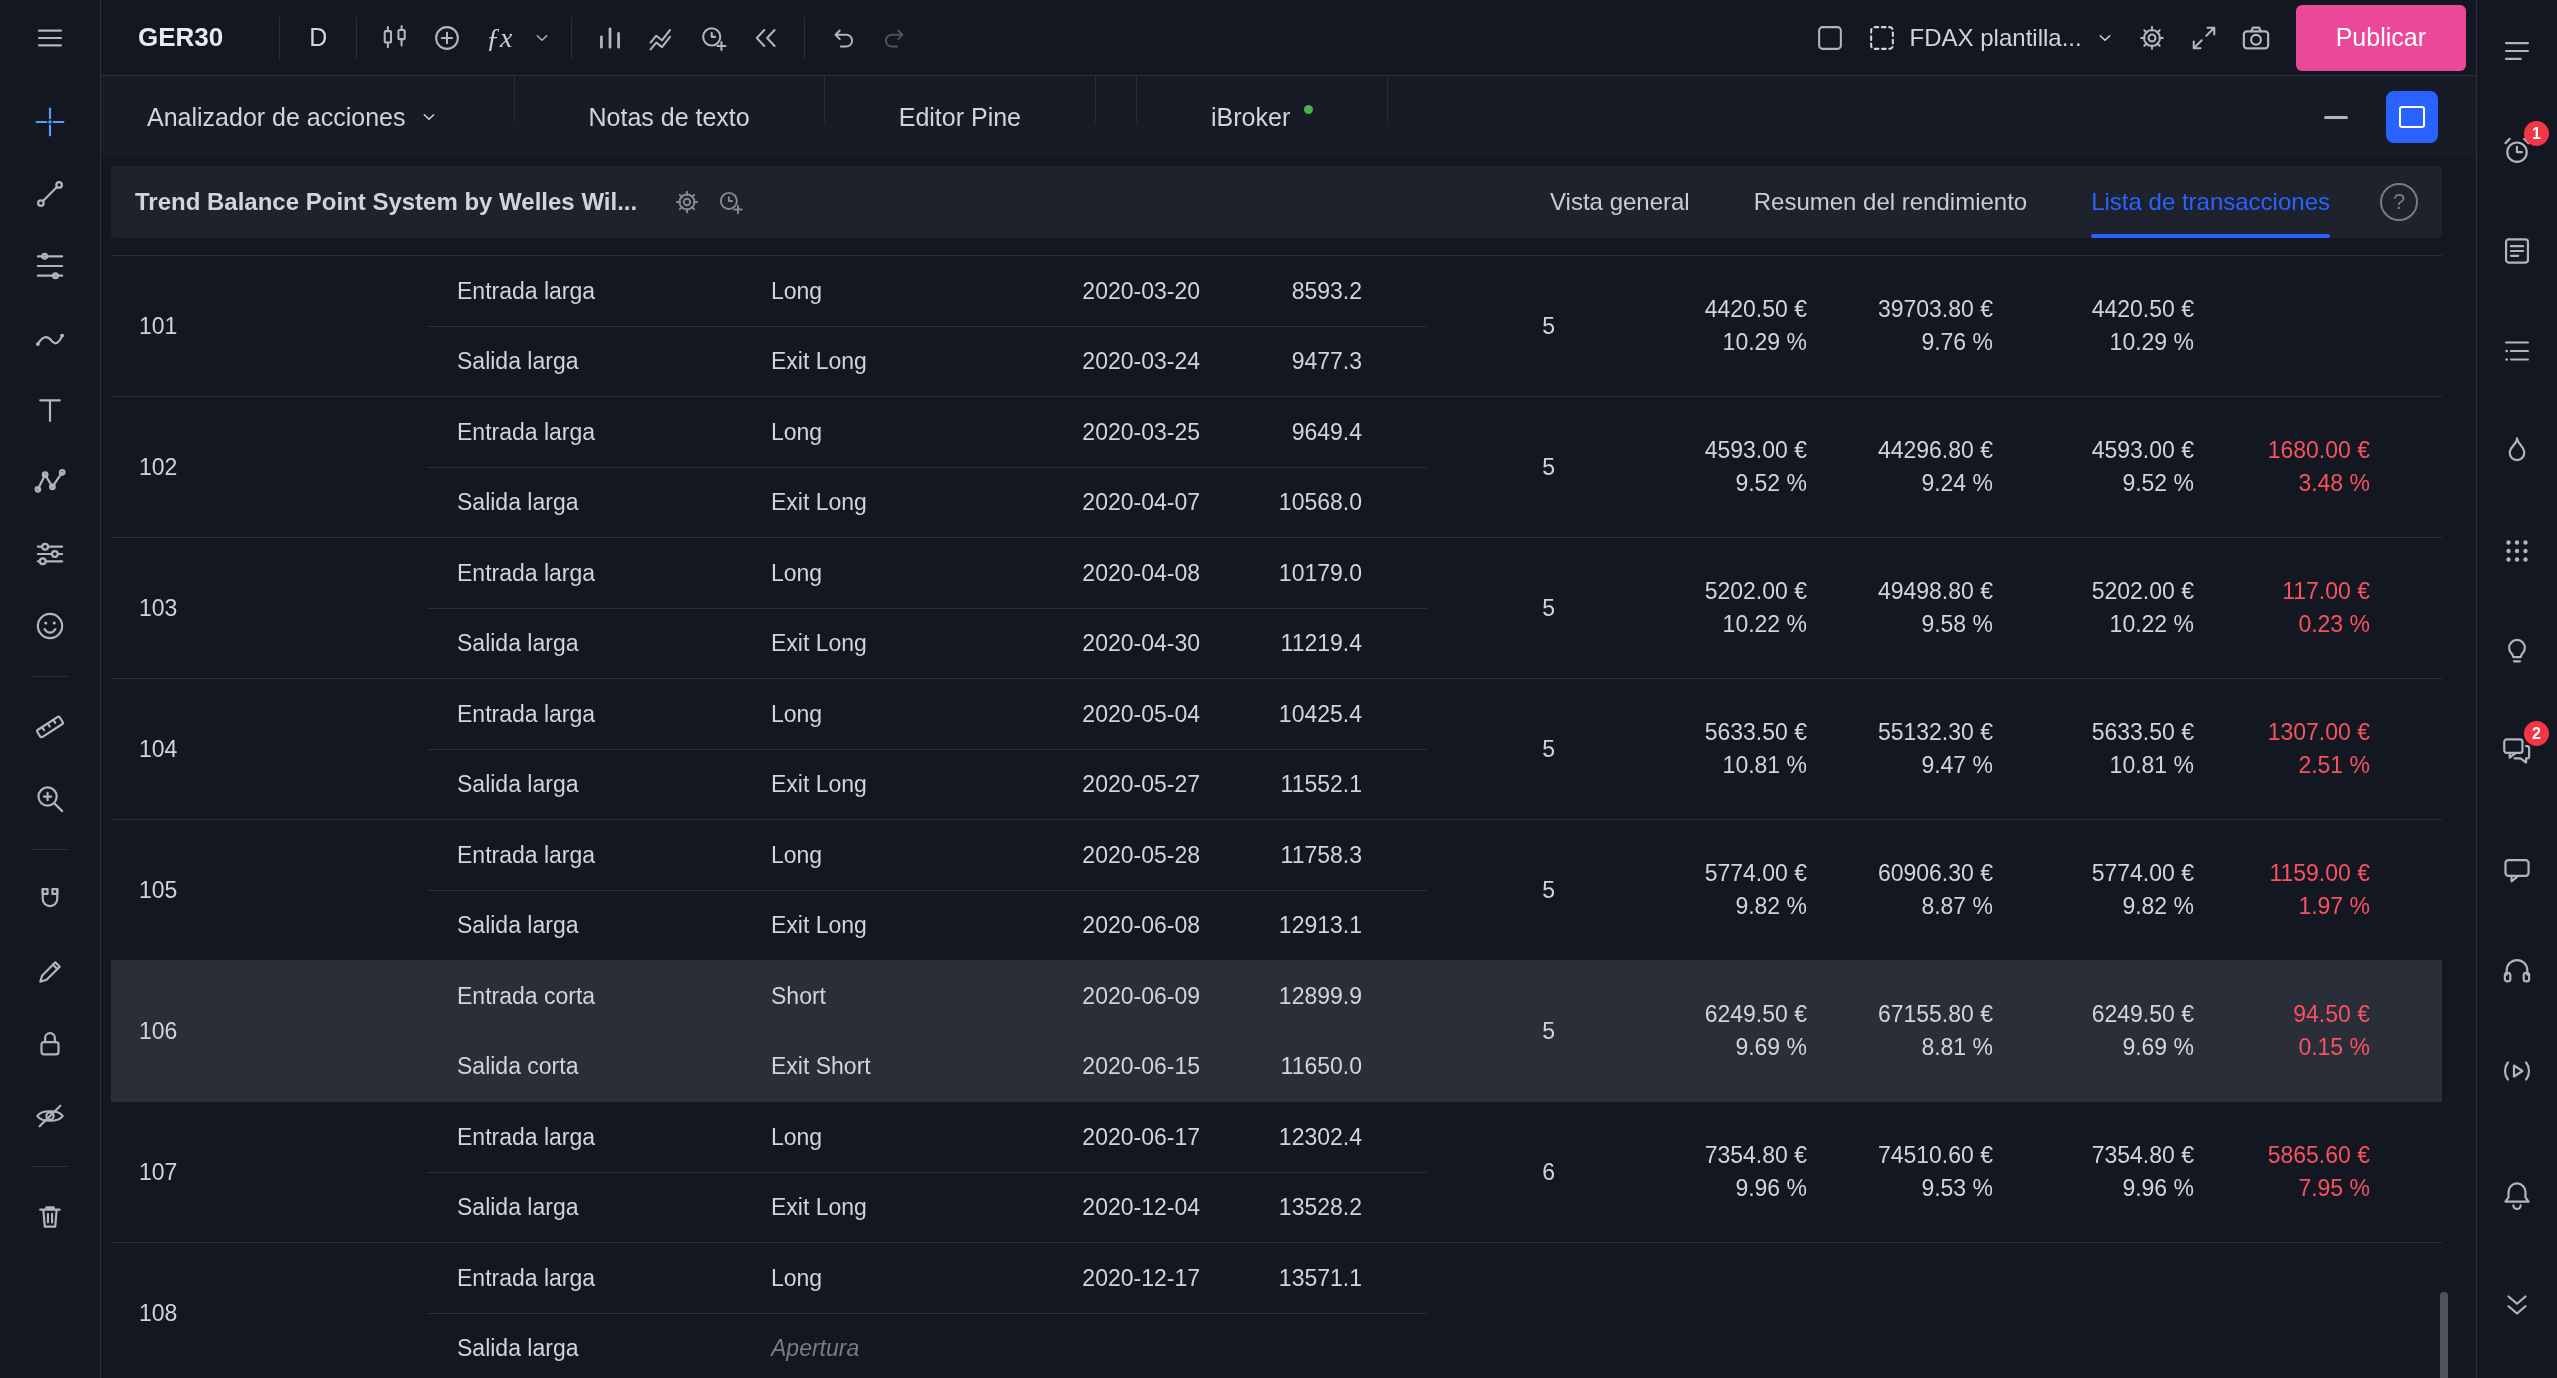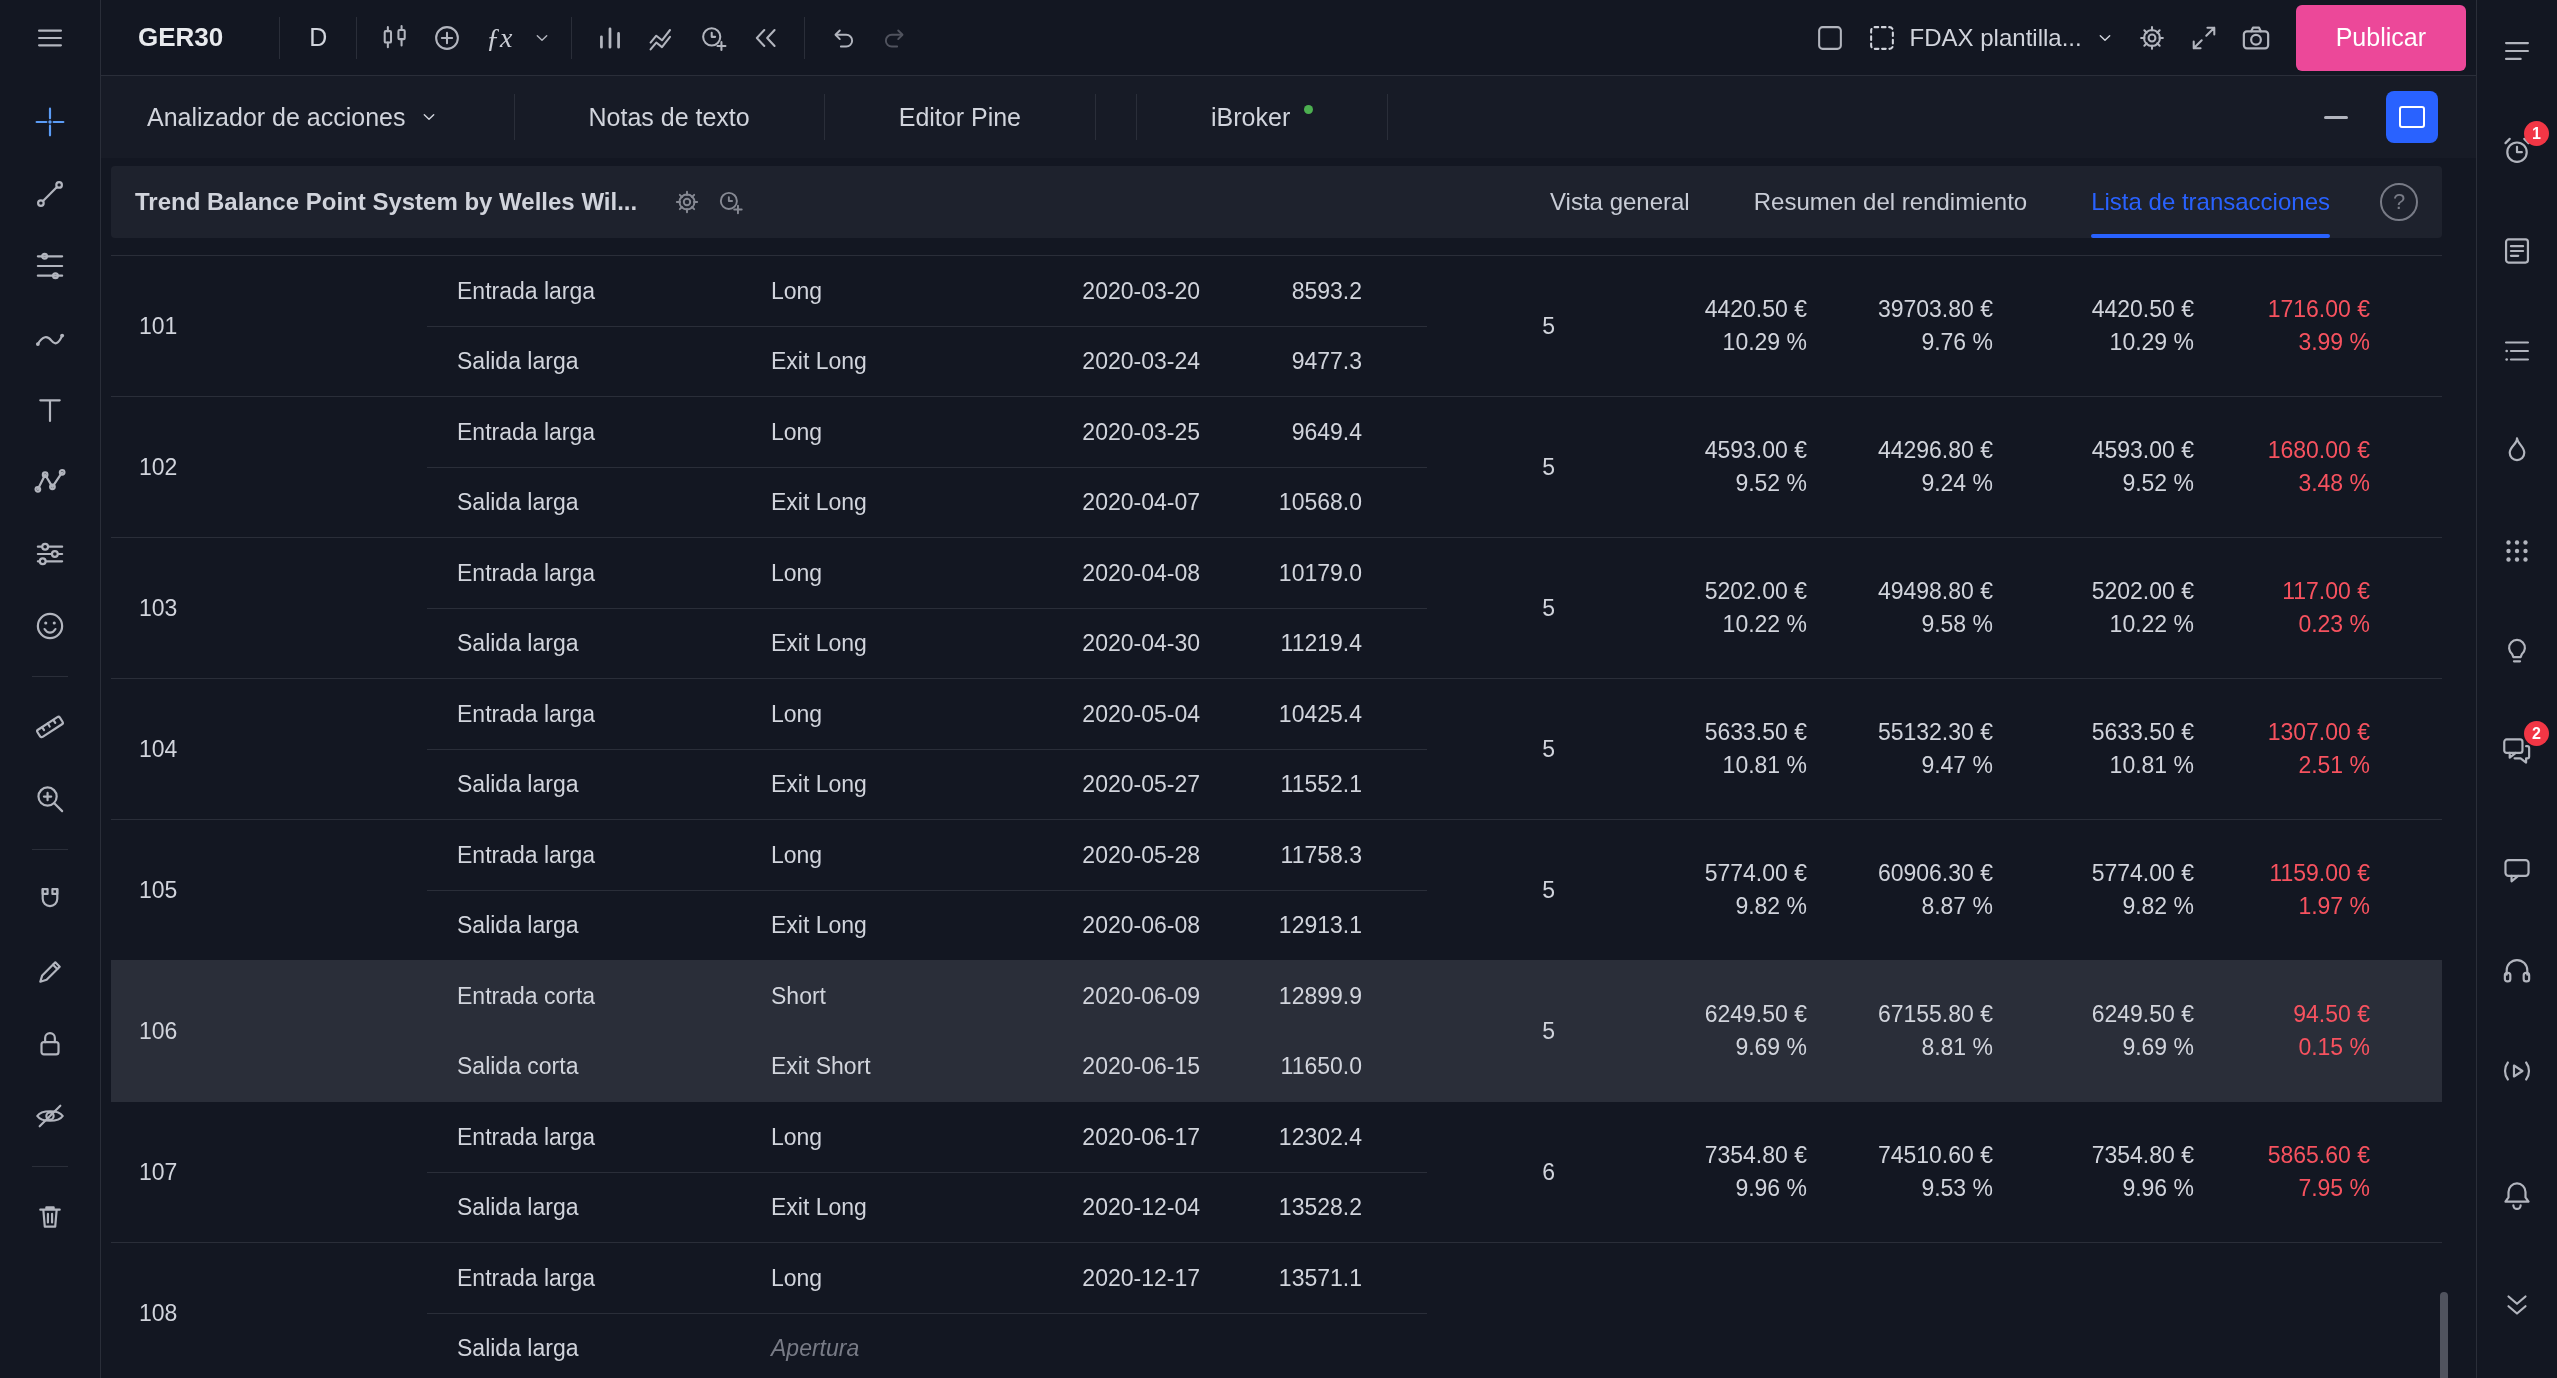--- a/index.html
+++ b/index.html
@@ -42,21 +42,21 @@
   .fx span { font-family:"Liberation Serif", serif; font-style:italic; font-size:28px; color:#c9ccd4; }
   .tb-btn.disabled { color:#50535e; }
   .tb-right { margin-left:auto; display:flex; align-items:center; }
   .template-select { display:flex; align-items:center; gap:12px; border:none; background:none;
     color:#d1d4dc; font-size:24px; height:56px; padding:0 10px;text-align:right; }
   .publish { border:none; background:#ec4899; color:#fff; font-size:25px; font-weight:400;
     height:66px; padding:0 40px; border-radius:6px; margin:0 10px 0 14px; display:flex;
     align-items:center; font-family:"Liberation Sans", sans-serif; }
 
   
-  .tabbar { height:82px; background:#171b26; display:flex; align-items:center;
+  .tabbar { height:82px; background:#171b26; display:flex; 
     padding:0 38px 0 12px;gap:40px; }
   .ptab { height:100%; display:flex; align-items:center; gap:12px; padding:0 34px;
     font-size:25px; color:#d1d4dc; }
   .ptab.active { color:#2962ff; }
   .ptab-sep { width:1px; height:46px; background:#2a2e39; }
   .green-dot { width:9px; height:9px; border-radius:50%; background:#4caf50; margin:-16px 0 0 2px; }
   .tabbar-right { margin-left:auto; display:flex; align-items:center; gap:30px; }
   .minimize { width:40px; height:40px; display:flex; align-items:center; justify-content:center; }
   .dash { width:24px; height:3px; background:#b2b5be; border-radius:2px; }
   .maximize { width:52px; height:52px; background:#2962ff; border-radius:8px; display:flex;
@@ -405,24 +405,20 @@
       <span>10.29 %</span>
     </div>
     <div class="cell c-m c-cum">
       <span>39703.80 €</span>
       <span>9.76 %</span>
     </div>
     <div class="cell c-m c-runup">
       <span>4420.50 €</span>
       <span>10.29 %</span>
     </div>
-    <div class="cell c-m c-dd">
-      <span>1716.00 €</span>
-      <span>3.99 %</span>
-    </div>
     <div class="mid-line"></div>
   </div>
 
   <div class="trade-group">
     <div class="cell c-num">102</div>
     <div class="cell c-t r1">Entrada larga</div>
     <div class="cell c-s r1">Long</div>
     <div class="cell c-d r1">2020-03-25</div>
     <div class="cell c-p r1">9649.4</div>
     <div class="cell c-t r2">Salida larga</div>

